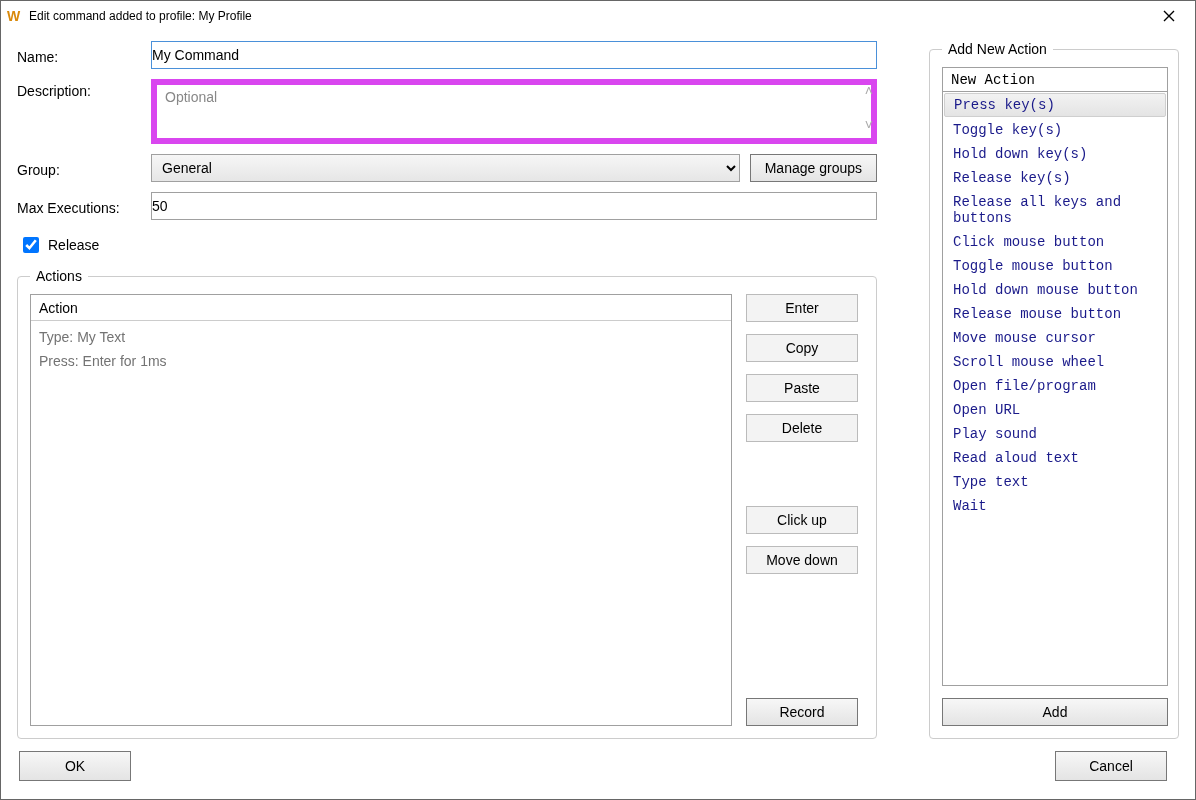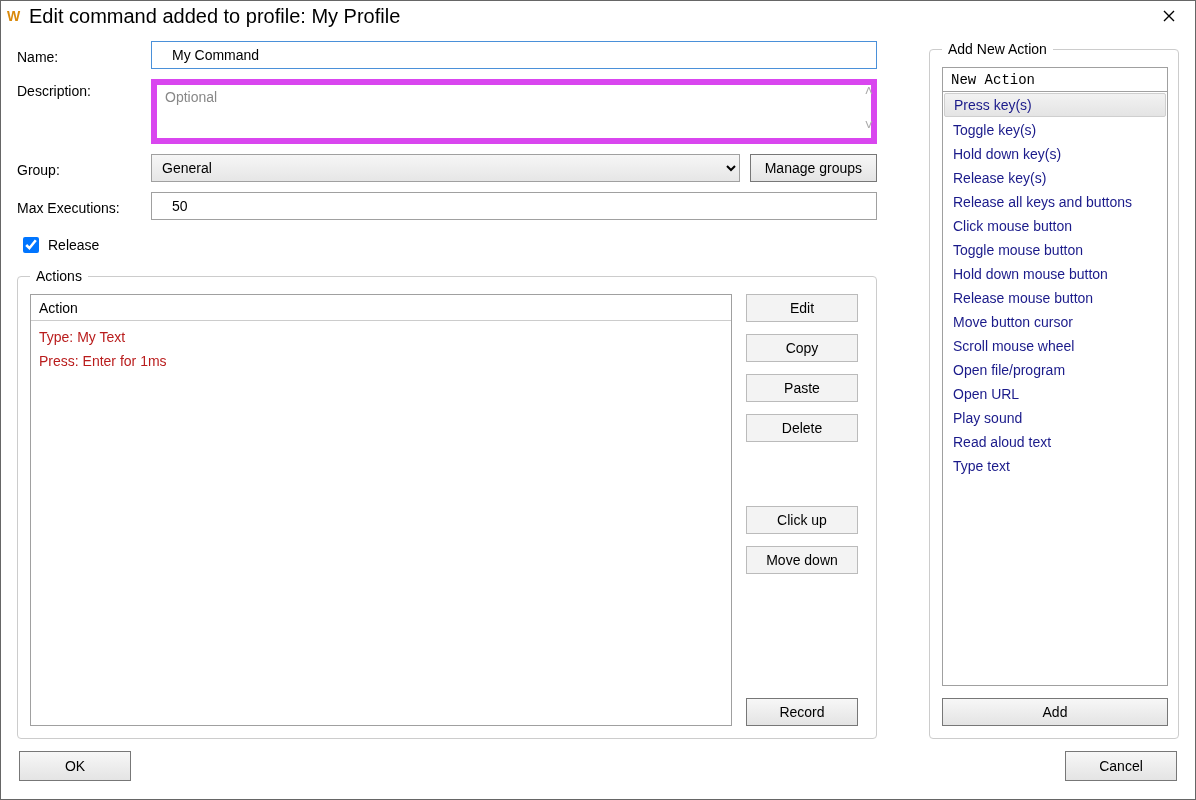--- a/index.html
+++ b/index.html
@@ -1,55 +1,55 @@
 <!DOCTYPE html>
 <html><head>
 <meta charset="utf-8">
 <style>
   * { box-sizing: border-box; font-family: "Segoe UI", Tahoma, sans-serif; font-size: 14px; }
   body { margin: 0; padding: 0; background: #fff; color: #000; }
   .window { width: 1196px; height: 800px; border: 1px solid #666; position: relative; background: #fff; display: flex; flex-direction: column; }
   .titlebar { height: 30px; display: flex; align-items: center; padding: 0 6px; }
   .titlebar .icon { width: 16px; height: 16px; margin-right: 6px; color: #d9890a; font-weight: 900; font-size: 14px; display: inline-flex; align-items: center; }
-  .titlebar .title { flex: 1; font-size: 20px; color: #000; }
+  .titlebar .title { flex: 1; font-size: 12px; color: #000; }
   .titlebar .close { width: 40px; height: 28px; display: flex; align-items: center; justify-content: center; font-size: 16px; cursor: pointer; }
   .content { flex: 1; display: flex; padding: 10px 16px 4px 16px; gap: 16px; overflow: hidden; }
   .left { flex: 1; display: flex; flex-direction: column; min-width: 0; }
   .right { width: 286px; display: flex; flex-direction: column; }
   .form-row { display: flex; align-items: center; margin-bottom: 10px; gap: 10px; }
   .form-row.top { align-items: flex-start; }
   .label { width: 124px; color: #000; padding-top: 4px; }
   .label-inline { color: #000; }
-  input[type=text].field { flex: 1; height: 28px; padding: 2px 20px; border: 1px solid #a0a0a0; outline: none; }
+  input[type=text].field { flex: 1; height: 28px; padding: 2px 0; border: 1px solid #a0a0a0; outline: none; }
   input[type=text].field.name { border: 1px solid #4a90d9; }
   textarea.field { flex: 1; height: 65px; padding: 4px 8px; border: 6px solid #d946ef; resize: none; color: #000; }
   textarea.field::placeholder { color: #888; }
   select.field { flex: 1; height: 28px; padding: 2px 6px; border: 1px solid #a0a0a0; background: linear-gradient(#f6f6f6, #e6e6e6); }
   .btn { height: 28px; padding: 0 14px; border: 1px solid #777; background: linear-gradient(#f7f7f7, #e4e4e4); cursor: pointer; white-space: nowrap; display: inline-flex; align-items: center; justify-content: center; }
   .btn.flat { background: #f3f3f3; border: 1px solid #bbb; }
   .btn.wide { width: 112px; }
   .chk-row { display: flex; align-items: center; gap: 6px; margin: 4px 0 12px 2px; }
   .chk-row input { width: 16px; height: 16px; }
   fieldset { border: 1px solid #ccc; border-radius: 4px; padding: 10px 10px 12px 12px; margin: 0; flex: 1; display: flex; flex-direction: column; position: relative; }
   legend { padding: 0 6px; color: #000; }
   .actions-body { display: flex; gap: 14px; flex: 1; min-height: 0; justify-content: center; }
   .action-list-wrap { flex: 1; border: 1px solid #a0a0a0; display: flex; flex-direction: column; background: #fff; min-height: 0; }
   .action-list-header { height: 26px; border-bottom: 1px solid #ccc; display: flex; align-items: center; padding: 0 8px; background: #fff; }
   .action-list { flex: 1; overflow: auto; padding: 4px 6px; }
-  .action-item { color: #b91c1c; padding: 4px 2px; cursor: pointer; }
+  .action-item { color: #737373; padding: 4px 2px; cursor: pointer; }
   .action-btns { width: 120px; display: flex; flex-direction: column; gap: 12px; }
   .action-btns .spacer { flex: 0 0 40px; }
   .action-btns .grow { flex: 1; }
   fieldset.addnew { height: 660px; margin-left: 36px; }
   .na-header { height: 24px; border: 1px solid #a0a0a0; border-bottom: none; background: #fff; display: flex; align-items: center; padding: 0 8px; font-family: Liberation Mono, monospace; }
   .na-list-wrap { flex: 1; border: 1px solid #a0a0a0; background: #fff; overflow: auto; min-height: 0; }
-  .na-item { padding: 4px 10px; color: #1a1a8a; cursor: pointer; }
+  .na-item { padding: 4px 10px; color: #1a1a8a; cursor: pointer; font-family: Liberation Mono, monospace; }
   .na-item.selected { background: linear-gradient(#f2f2f2, #e4e4e4); border: 1px solid #cfcfcf; border-radius: 2px; margin: 1px; padding: 3px 9px; }
   .na-add { margin-top: 12px; }
-  .footer { height: 56px; display: flex; align-items: center; padding: 0 18px 10px 18px; justify-content: space-between; }
+  .footer { height: 56px; display: flex; align-items: center; padding: 0 28px 10px 18px; justify-content: space-between; }
   .footer .btn { width: 112px; height: 30px; }
   .desc-wrap { flex: 1; position: relative; display: flex; }
   .desc-scrub { position: absolute; right: 4px; top: 4px; display: flex; flex-direction: column; gap: 18px; color: #aaa; font-size: 10px; }
 </style>
 </head>
 <body>
 
 <div class="window">
   <div class="titlebar">
     <span class="icon">W</span>
@@ -102,21 +102,21 @@
         <legend>Actions</legend>
         <div class="actions-body">
           <div class="action-list-wrap">
             <div class="action-list-header">Action</div>
             <div class="action-list" id="action-list">
                 <div class="action-item">Type: My Text</div>
                 <div class="action-item">Press: Enter for 1ms</div>
               </div>
           </div>
           <div class="action-btns">
-            <button class="btn flat wide">Edit</button>
+            <button class="btn flat wide">Enter</button>
             <button class="btn flat wide">Copy</button>
             <button class="btn flat wide">Paste</button>
             <button class="btn flat wide">Delete</button>
             <div class="spacer"></div>
             <button class="btn flat wide">Click up</button>
             <button class="btn flat wide">Move down</button>
             <div class="grow"></div>
             <button class="btn wide">Record</button>
           </div>
         </div>
@@ -131,27 +131,28 @@
         <div class="na-list-wrap" id="na-list">
             <div class="na-item selected">Press key(s)</div>
             <div class="na-item">Toggle key(s)</div>
             <div class="na-item">Hold down key(s)</div>
             <div class="na-item">Release key(s)</div>
             <div class="na-item">Release all keys and buttons</div>
             <div class="na-item">Click mouse button</div>
             <div class="na-item">Toggle mouse button</div>
             <div class="na-item">Hold down mouse button</div>
             <div class="na-item">Release mouse button</div>
-            <div class="na-item">Move button cursor</div>
+            <div class="na-item">Move mouse cursor</div>
             <div class="na-item">Scroll mouse wheel</div>
             <div class="na-item">Open file/program</div>
             <div class="na-item">Open URL</div>
             <div class="na-item">Play sound</div>
             <div class="na-item">Read aloud text</div>
             <div class="na-item">Type text</div>
+            <div class="na-item">Wait</div>
           </div>
         <button class="btn na-add">Add</button>
       </fieldset>
     </div>
   </div>
 
   <div class="footer">
     <button class="btn">OK</button>
     <button class="btn">Cancel</button>
   </div>

